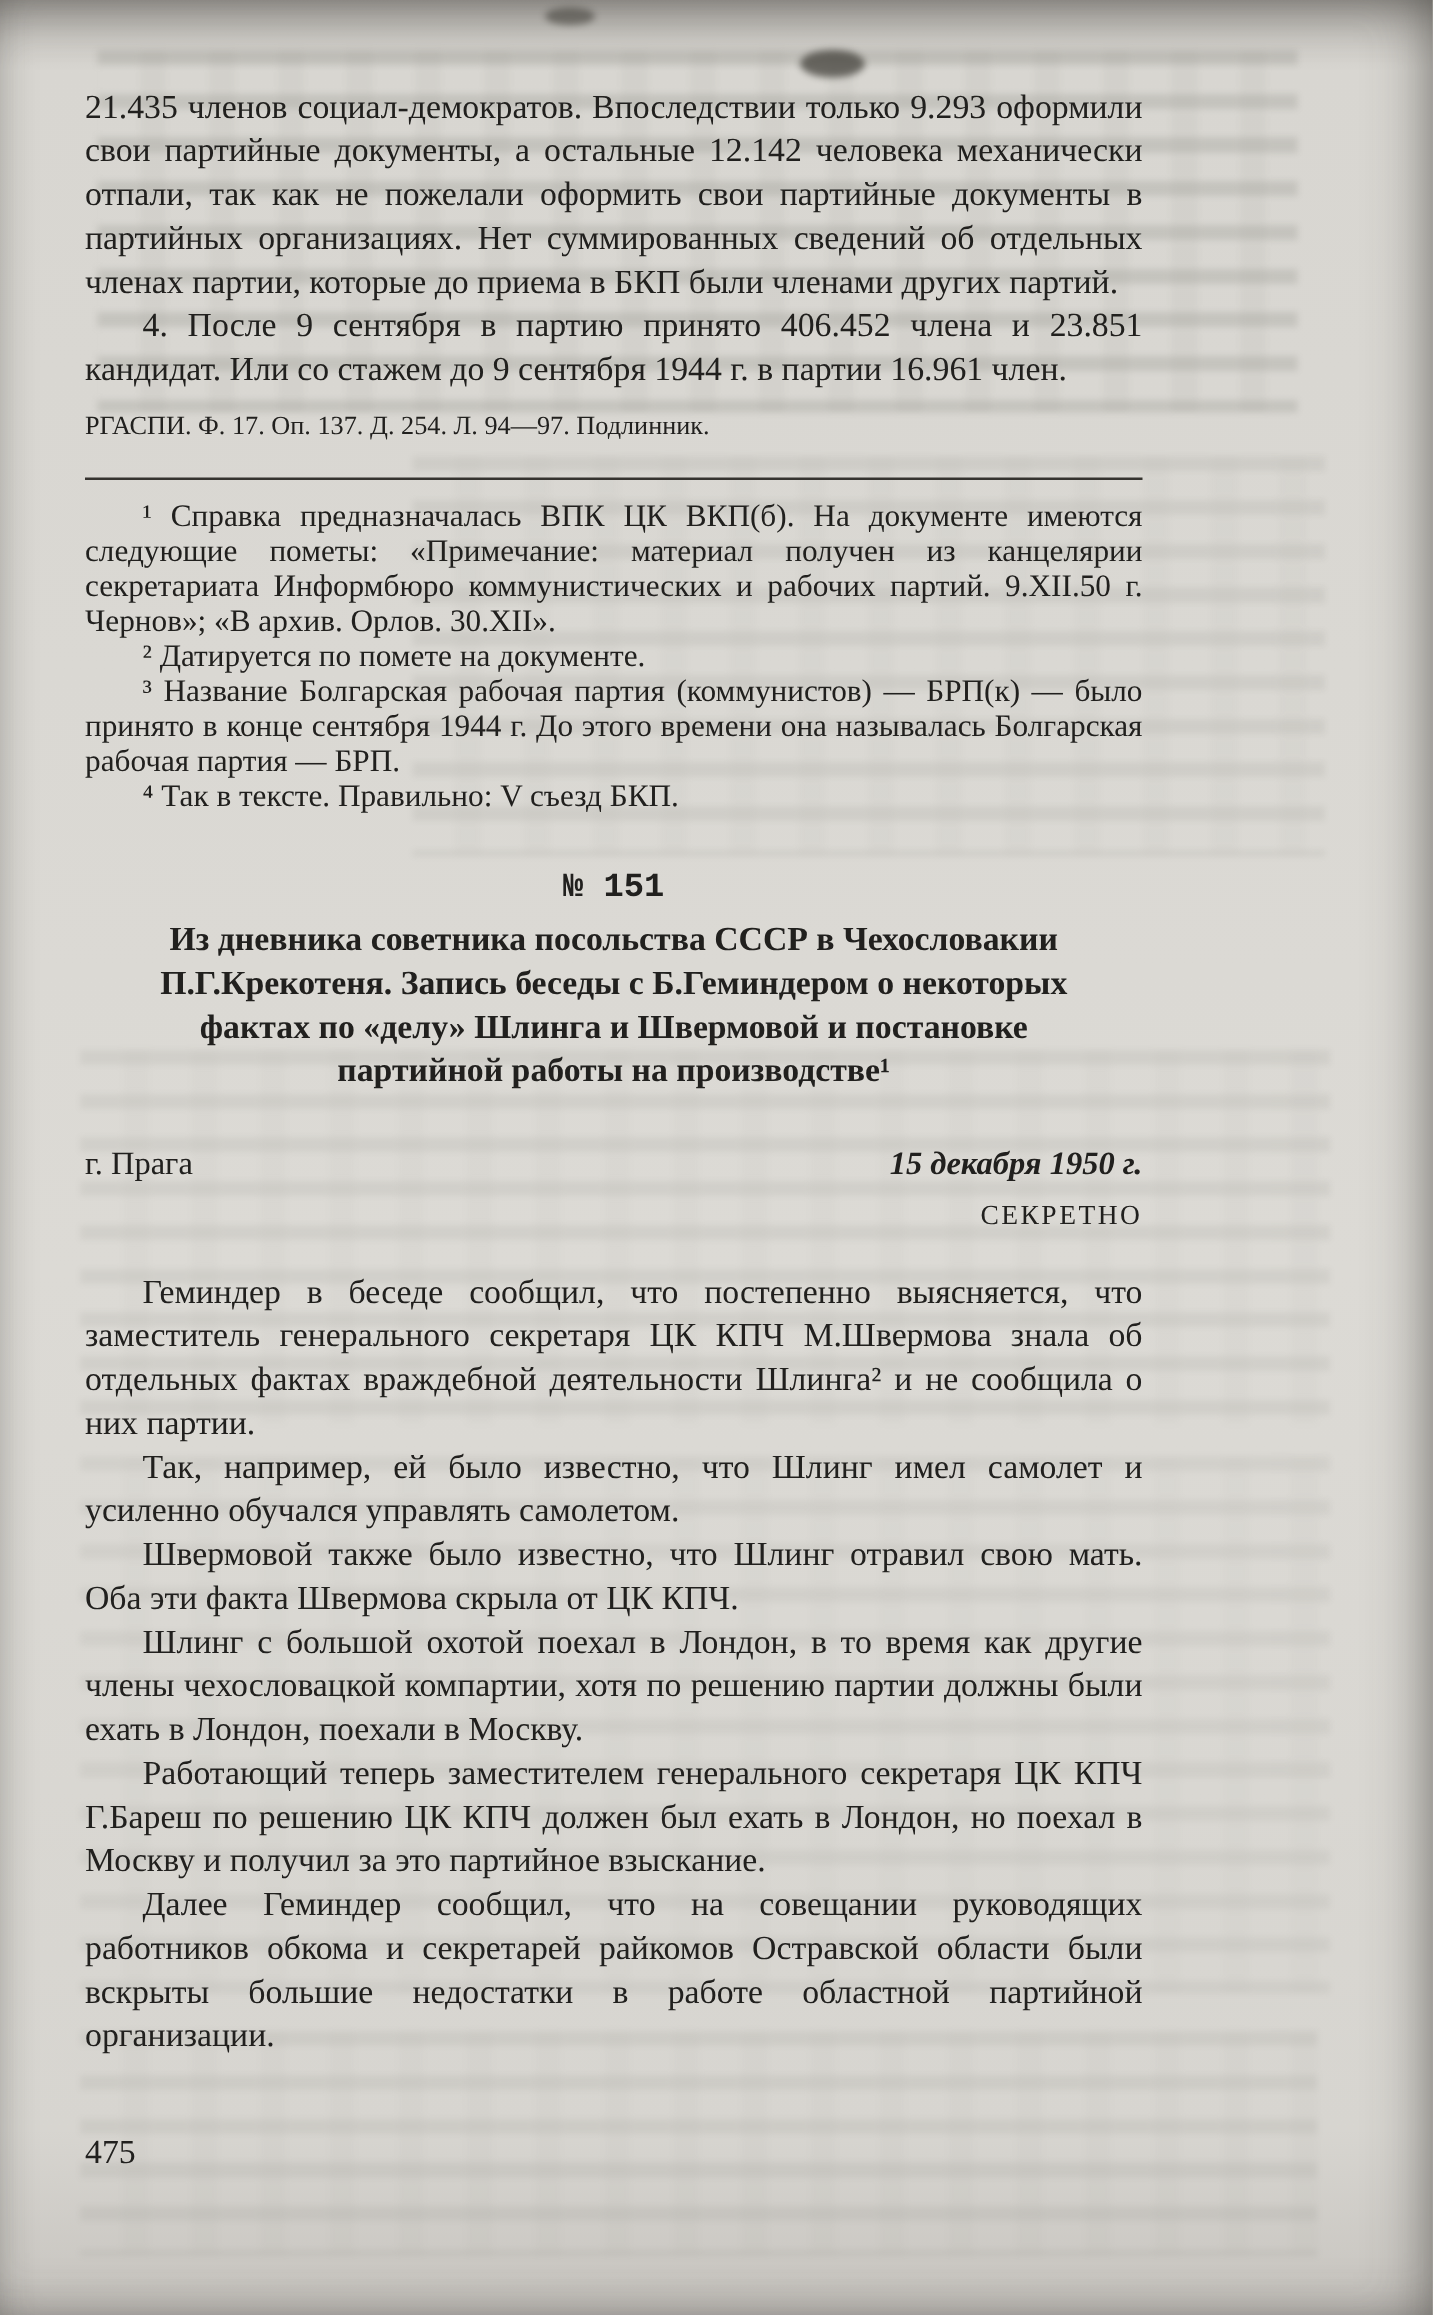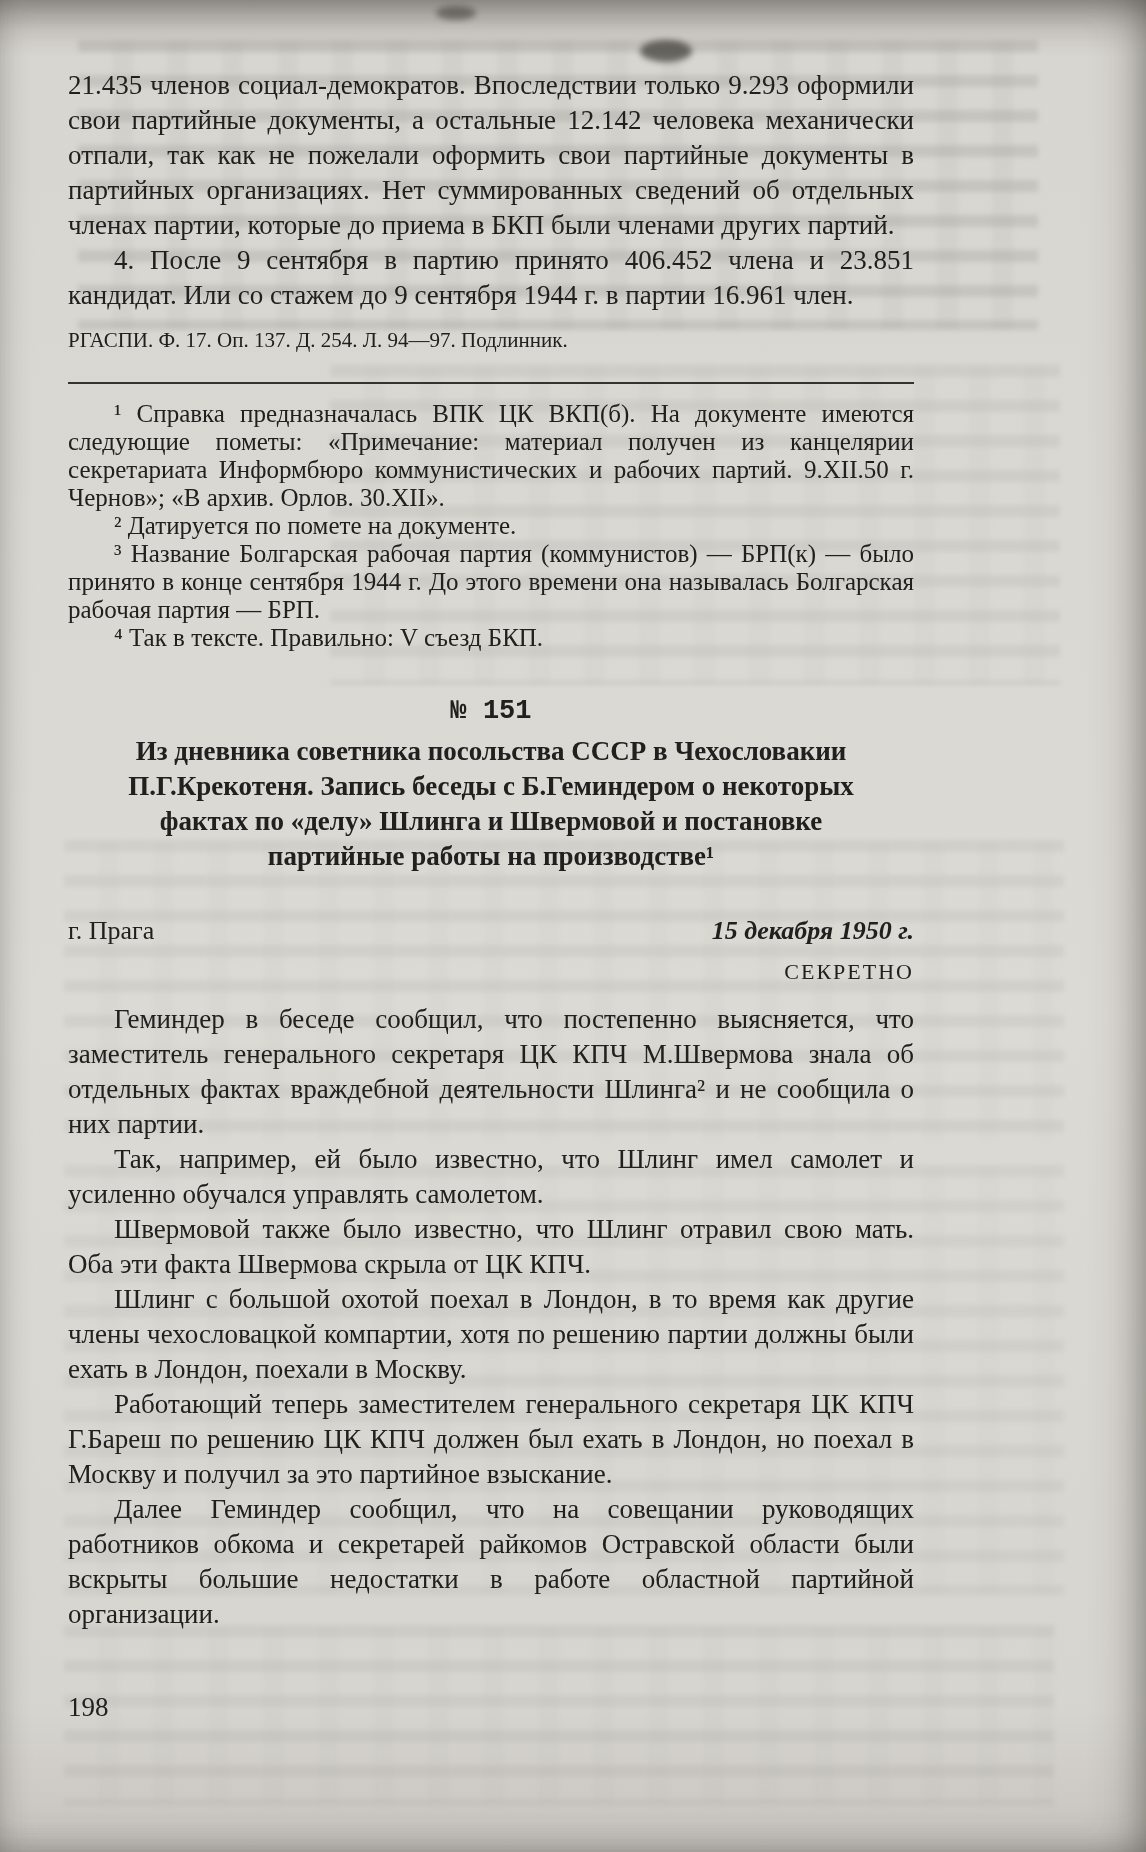--- a/index.html
+++ b/index.html
@@ -23,21 +23,21 @@
   .just{text-align:justify;font-size:27px;line-height:35px;}
   .indent{text-indent:46px;}
   .archive-ref{font-size:21px;line-height:35px;margin-top:10px;}
   .rule{border-top:2px solid #35332f;margin-top:24px;margin-bottom:16px;width:100%;}
   .fn{text-align:justify;font-size:25px;line-height:28px;}
   .doc-number{margin-top:42px;text-align:center;font-weight:bold;font-size:27px;line-height:34px;font-family:Liberation Mono, monospace;}
   .doc-title{margin-top:6px;text-align:center;font-weight:bold;font-size:27px;line-height:35px;}
   .dateline{margin-top:40px;display:flex;justify-content:space-between;align-items:center;font-size:26px;line-height:34px;}
   .date{font-style:italic;font-weight:bold;}
   .classification{margin-top:8px;text-align:right;font-size:22px;letter-spacing:2px;line-height:32px;}
-  .body-text{margin-top:14px;}
+  .body-text{margin-top:28px;}
   .page-number{margin-top:60px;font-size:27px;}
   
   .ghost{position:absolute;z-index:1;pointer-events:none;filter:blur(2.5px);}
   .rows{background:
     repeating-linear-gradient(180deg, rgba(104,106,97,.34) 0px, rgba(104,106,97,.34) 12px, rgba(104,106,97,0) 12px, rgba(104,106,97,0) 35px),
     repeating-linear-gradient(90deg, rgba(104,106,97,0) 0px, rgba(104,106,97,0) 34px, rgba(104,106,97,.10) 34px, rgba(104,106,97,.10) 55px);}
   .g1{left:78px;top:40px;width:960px;height:290px;opacity:.5;}
   .g2{left:330px;top:365px;width:730px;height:320px;opacity:.28;}
   .g3{left:64px;top:840px;width:1000px;height:300px;opacity:.26;}
   .g4{left:64px;top:1165px;width:1000px;height:430px;opacity:.22;}
@@ -74,35 +74,35 @@
       <p class="fn indent">³ Название Болгарская рабочая партия (коммунистов) — БРП(к) — было принято в конце сентября 1944 г. До этого времени она называлась Болгарская рабочая партия — БРП.</p>
       <p class="fn indent">⁴ Так в тексте. Правильно: V съезд БКП.</p>
     </div>
 
     <div class="doc-number">№ 151</div>
 
     <div class="doc-title">
       <div>Из дневника советника посольства СССР в Чехословакии</div>
       <div>П.Г.Крекотеня. Запись беседы с Б.Геминдером о некоторых</div>
       <div>фактах по «делу» Шлинга и Швермовой и постановке</div>
-      <div>партийные работы на производстве¹</div>
+      <div>партийной работы на производстве¹</div>
     </div>
 
     <div class="dateline">
       <span class="place">г. Прага</span>
       <span class="date">15 декабря 1950 г.</span>
     </div>
 
     <div class="classification">СЕКРЕТНО</div>
 
     <div class="body-text">
       <p class="just indent">Геминдер в беседе сообщил, что постепенно выясняется, что заместитель генерального секретаря ЦК КПЧ М.Швермова знала об отдельных фактах враждебной деятельности Шлинга² и не сообщила о них партии.</p>
       <p class="just indent">Так, например, ей было известно, что Шлинг имел самолет и усиленно обучался управлять самолетом.</p>
       <p class="just indent">Швермовой также было известно, что Шлинг отравил свою мать. Оба эти факта Швермова скрыла от ЦК КПЧ.</p>
       <p class="just indent">Шлинг с большой охотой поехал в Лондон, в то время как другие члены чехословацкой компартии, хотя по решению партии должны были ехать в Лондон, поехали в Москву.</p>
       <p class="just indent">Работающий теперь заместителем генерального секретаря ЦК КПЧ Г.Бареш по решению ЦК КПЧ должен был ехать в Лондон, но поехал в Москву и получил за это партийное взыскание.</p>
       <p class="just indent">Далее Геминдер сообщил, что на совещании руководящих работников обкома и секретарей райкомов Остравской области были вскрыты большие недостатки в работе областной партийной организации.</p>
     </div>
 
-    <div class="page-number">198</div>
+    <div class="page-number">475</div>
 
   </div>
 </div>
 
 </body></html>

